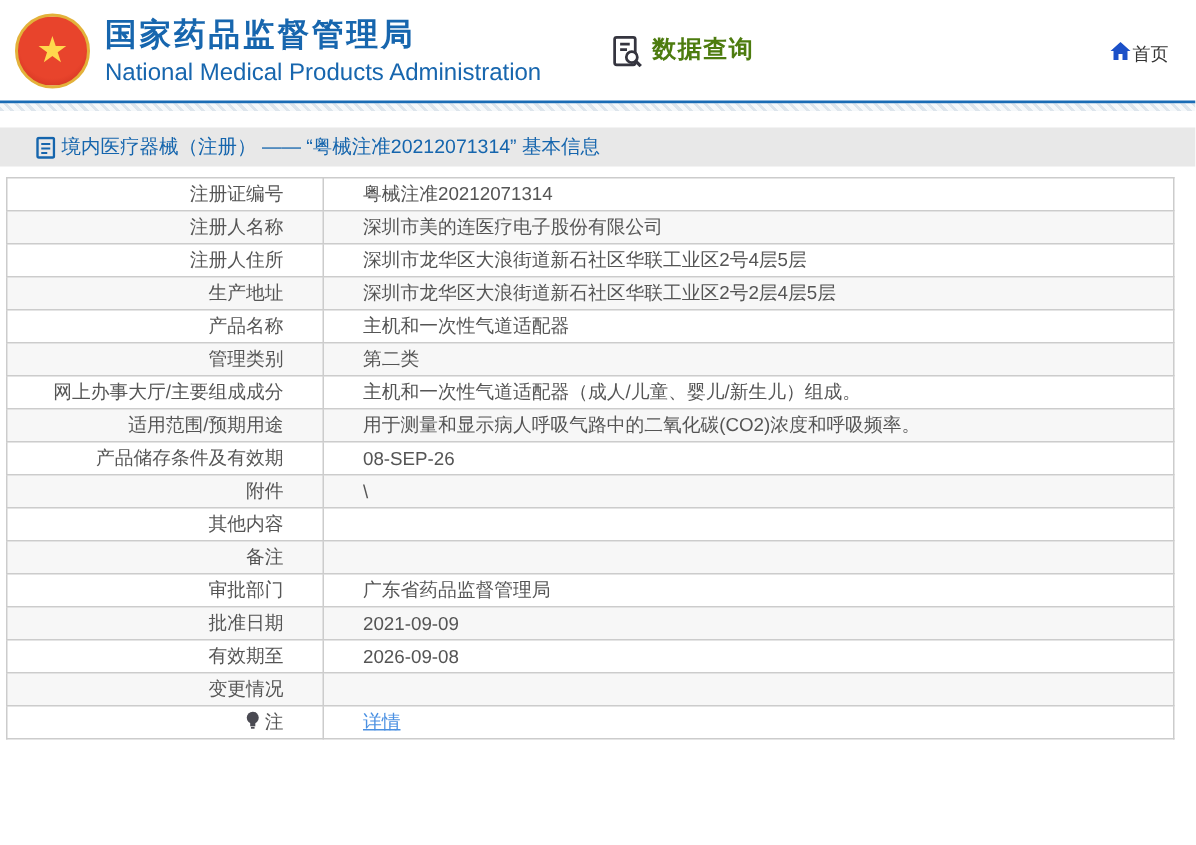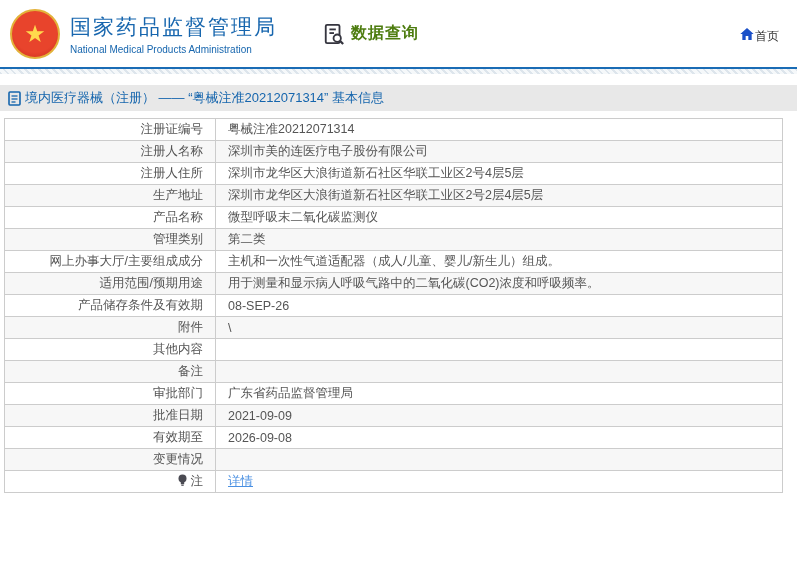--- a/index.html
+++ b/index.html
@@ -7,46 +7,46 @@
     font-family: "Liberation Sans", "DejaVu Sans", sans-serif; }
 
   
   .header { height: 67px; display: flex; align-items: center; padding: 0 18px 0 10px; background: #fff; }
   .logo-wrap { display: flex; align-items: center; }
   .emblem { width: 50px; height: 50px; border-radius: 50%;
     background: radial-gradient(circle at 50% 42%, #e8442c 0 62%, #c62a1c 100%);
     border: 2px solid #e3b23a; display: flex; align-items: center; justify-content: center;
     color: #ffd84d; font-size: 24px; line-height: 1; }
   .org-names { margin-left: 10px; }
-  .org-cn { font-size: 21px; font-weight: normal; color: #1766ae; letter-spacing: 2px; }
-  .org-en { font-size: 10px; color: #1766ae; margin-top: 3px; }
+  .org-cn { font-size: 21px; font-weight: bold; color: #1766ae; letter-spacing: 2px; }
+  .org-en { font-size: 16px; color: #1766ae; margin-top: 3px; }
   .dq { display: flex; align-items: center; margin-left: 46px; }
   .dq-icon { width: 22px; height: 22px; margin-right: 6px; }
   .dq-label { font-size: 16px; font-weight: 600; color: #4d7c0f; letter-spacing: 1px; }
   .top-nav { margin-left: auto; display: flex; gap: 32px; }
   .nav-item { display: flex; flex-direction: row; align-items: center; cursor: pointer; }
   .nav-item svg { width: 16px; height: 16px; }
   .nav-label { font-size: 12px; color: #333; margin-top: 5px; white-space: nowrap; }
 
   
   .blue-line { height: 2px; background: #1a6cb5; }
   .hatch { height: 5px;
     background: repeating-linear-gradient(45deg, #dde5ec 0 2px, #f5f8fa 2px 5px); }
 
   
   .title-bar { margin-top: 11px; height: 26px; background: #e8e8e8;
-    display: flex; align-items: center; padding-left: 8px; }
+    display: flex; align-items: center; padding-left: 24px; }
   .title-doc-icon { width: 13px; height: 15px; margin-right: 4px; flex: 0 0 auto; }
   .page-title { font-size: 13px; color: #1565ad; }
 
   
   .table-wrap { margin: 7px 14px 0 4px; }
   table.info { width: 779px; border-collapse: collapse; table-layout: fixed; }
   table.info td { border: 1px solid #ccc; height: 14px; font-size: 12.5px; color: #555;
-    padding: 2px 12px; vertical-align: middle; }
+    padding: 2px 26px; vertical-align: middle; }
   td.lbl { width: 211px; text-align: right; color: #555; }
   td.val { text-align: left; color: #4d4d4d; }
   tr:nth-child(even) td { background: #f7f7f7; }
   tr:nth-child(odd) td { background: #ffffff; }
   .link { color: #4a90e2; cursor: pointer; text-decoration: underline; }
   .bulb { display: none; width: 11px; height: 13px; margin-right: 3px; vertical-align: -2px; }
   .bulb.show { display: inline-block; }
 </style>
 </head>
 <body>
@@ -127,21 +127,21 @@
     </td>
     <td class="val">
       <span>深圳市龙华区大浪街道新石社区华联工业区2号2层4层5层</span>
     </td>
   </tr>
         <tr>
     <td class="lbl">
       <span>产品名称</span>
     </td>
     <td class="val">
-      <span>微型呼吸末二氧化碳监测仪</span>
+      <span>主机和一次性气道适配器</span>
     </td>
   </tr>
         <tr>
     <td class="lbl">
       <span>管理类别</span>
     </td>
     <td class="val">
       <span>第二类</span>
     </td>
   </tr>

